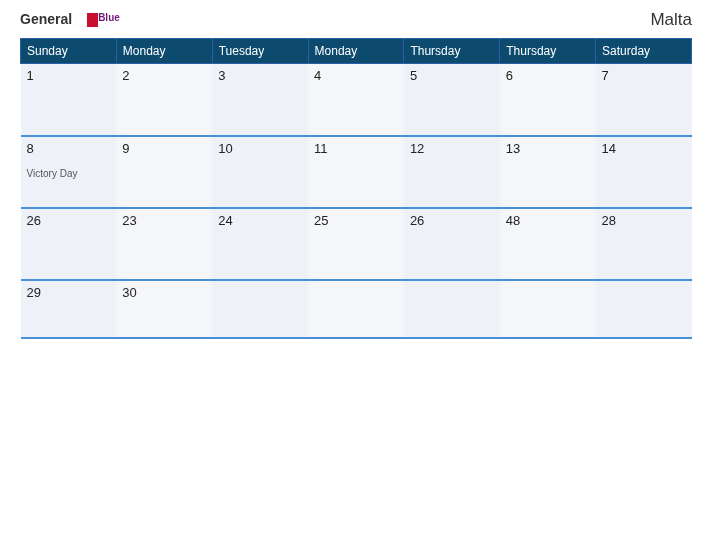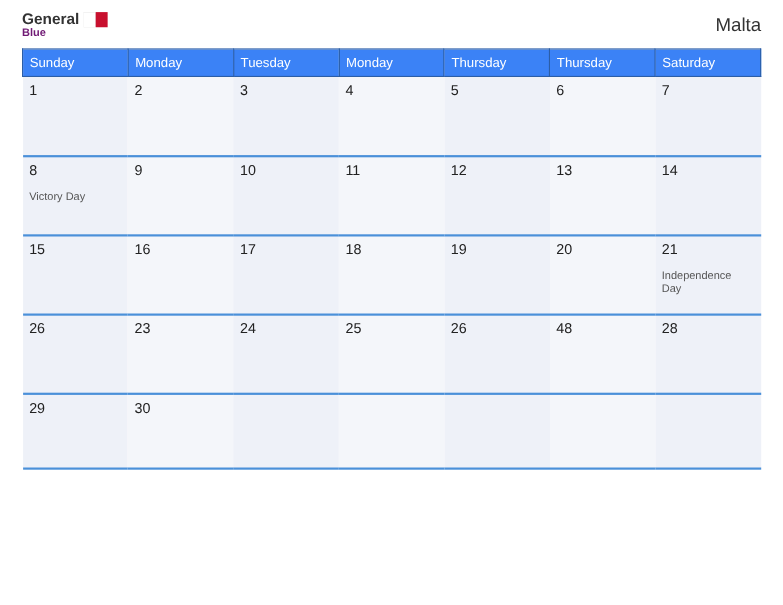--- a/index.html
+++ b/index.html
@@ -17,21 +17,21 @@
     .header {
       width: 100%;
       display: flex;
       align-items: center;
       justify-content: space-between;
       margin-bottom: 8px;
     }
 
     .logo {
       display: flex;
-      flex-direction: column;
+      flex-direction: row;
       align-items: flex-start;
       line-height: 1.1;
     }
     .logo-general {
       font-size: 14px;
       font-weight: bold;
       color: #333;
     }
     .logo-blue {
       font-size: 10px;
@@ -65,21 +65,21 @@
       min-width: 60px;
       text-align: right;
     }
 
     .calendar {
       width: 100%;
       border-collapse: collapse;
     }
 
     .calendar thead tr th {
-      background: #3b82f6;
+      background: #0c4a6e;
       color: #fff;
       font-size: 12px;
       font-weight: normal;
       padding: 5px 6px;
       text-align: left;
       border: 1px solid #2b5ea7;
     }
 
     .calendar tbody tr {
       border-bottom: 2px solid #4a90d9;
@@ -107,21 +107,21 @@
     }
 
     .calendar tbody tr td .holiday {
       font-size: 10px;
       color: #555;
       margin-top: 12px;
       display: block;
     }
 
     .calendar tbody tr:last-child td {
-      height: 68px;
+      height: 58px;
     }
   </style>
 </head>
 <body>
 
 <div class="header">
   <div class="logo">
     <div class="logo-row">
       <span class="logo-general">General</span>
 
@@ -192,44 +192,20 @@
         </td>
         <td>
           <span class="day-num">13</span>
         </td>
         <td>
           <span class="day-num">14</span>
         </td>
       </tr>
       <tr>
         <td>
-          <span class="day-num">15</span>
-        </td>
-        <td>
-          <span class="day-num">16</span>
-        </td>
-        <td>
-          <span class="day-num">17</span>
-        </td>
-        <td>
-          <span class="day-num">18</span>
-        </td>
-        <td>
-          <span class="day-num">19</span>
-        </td>
-        <td>
-          <span class="day-num">20</span>
-        </td>
-        <td>
-          <span class="day-num">21</span>
-          <span class="holiday">Independence Day</span>
-        </td>
-      </tr>
-      <tr>
-        <td>
           <span class="day-num">26</span>
         </td>
         <td>
           <span class="day-num">23</span>
         </td>
         <td>
           <span class="day-num">24</span>
         </td>
         <td>
           <span class="day-num">25</span>

